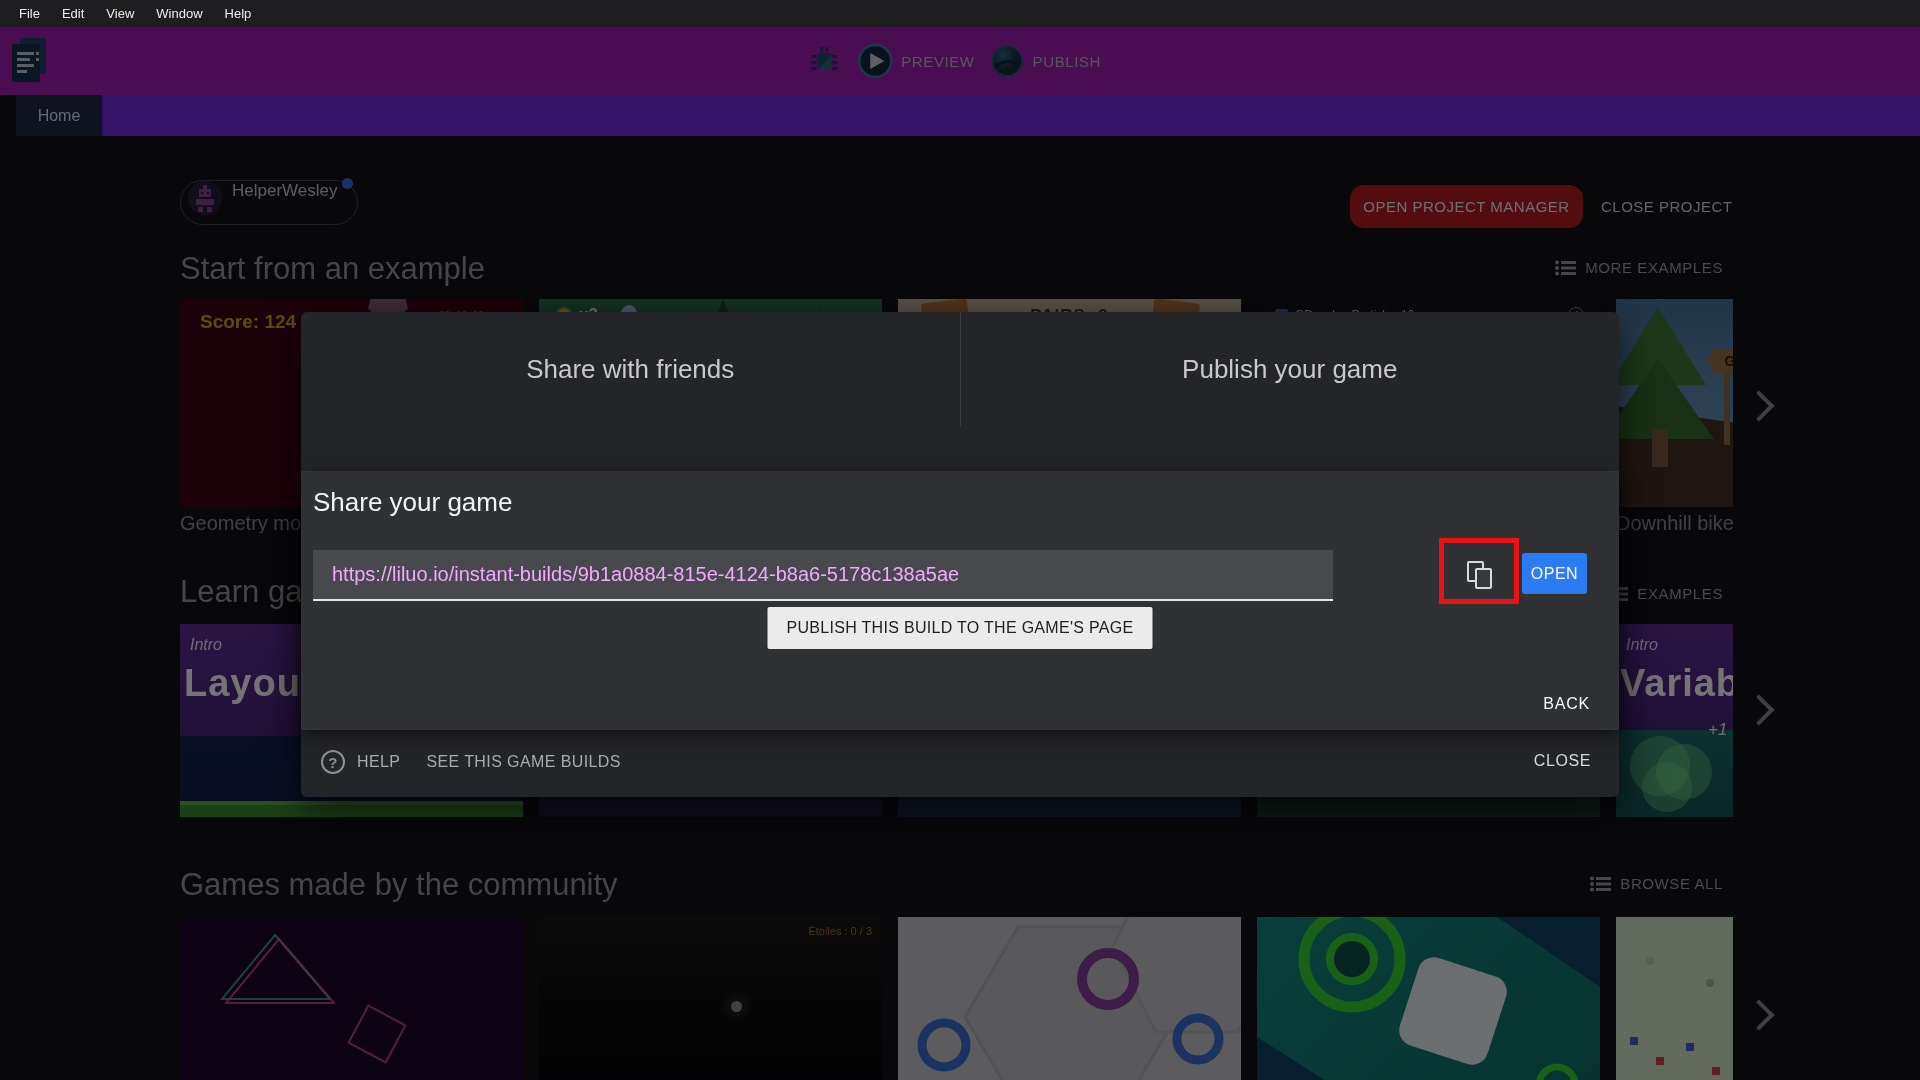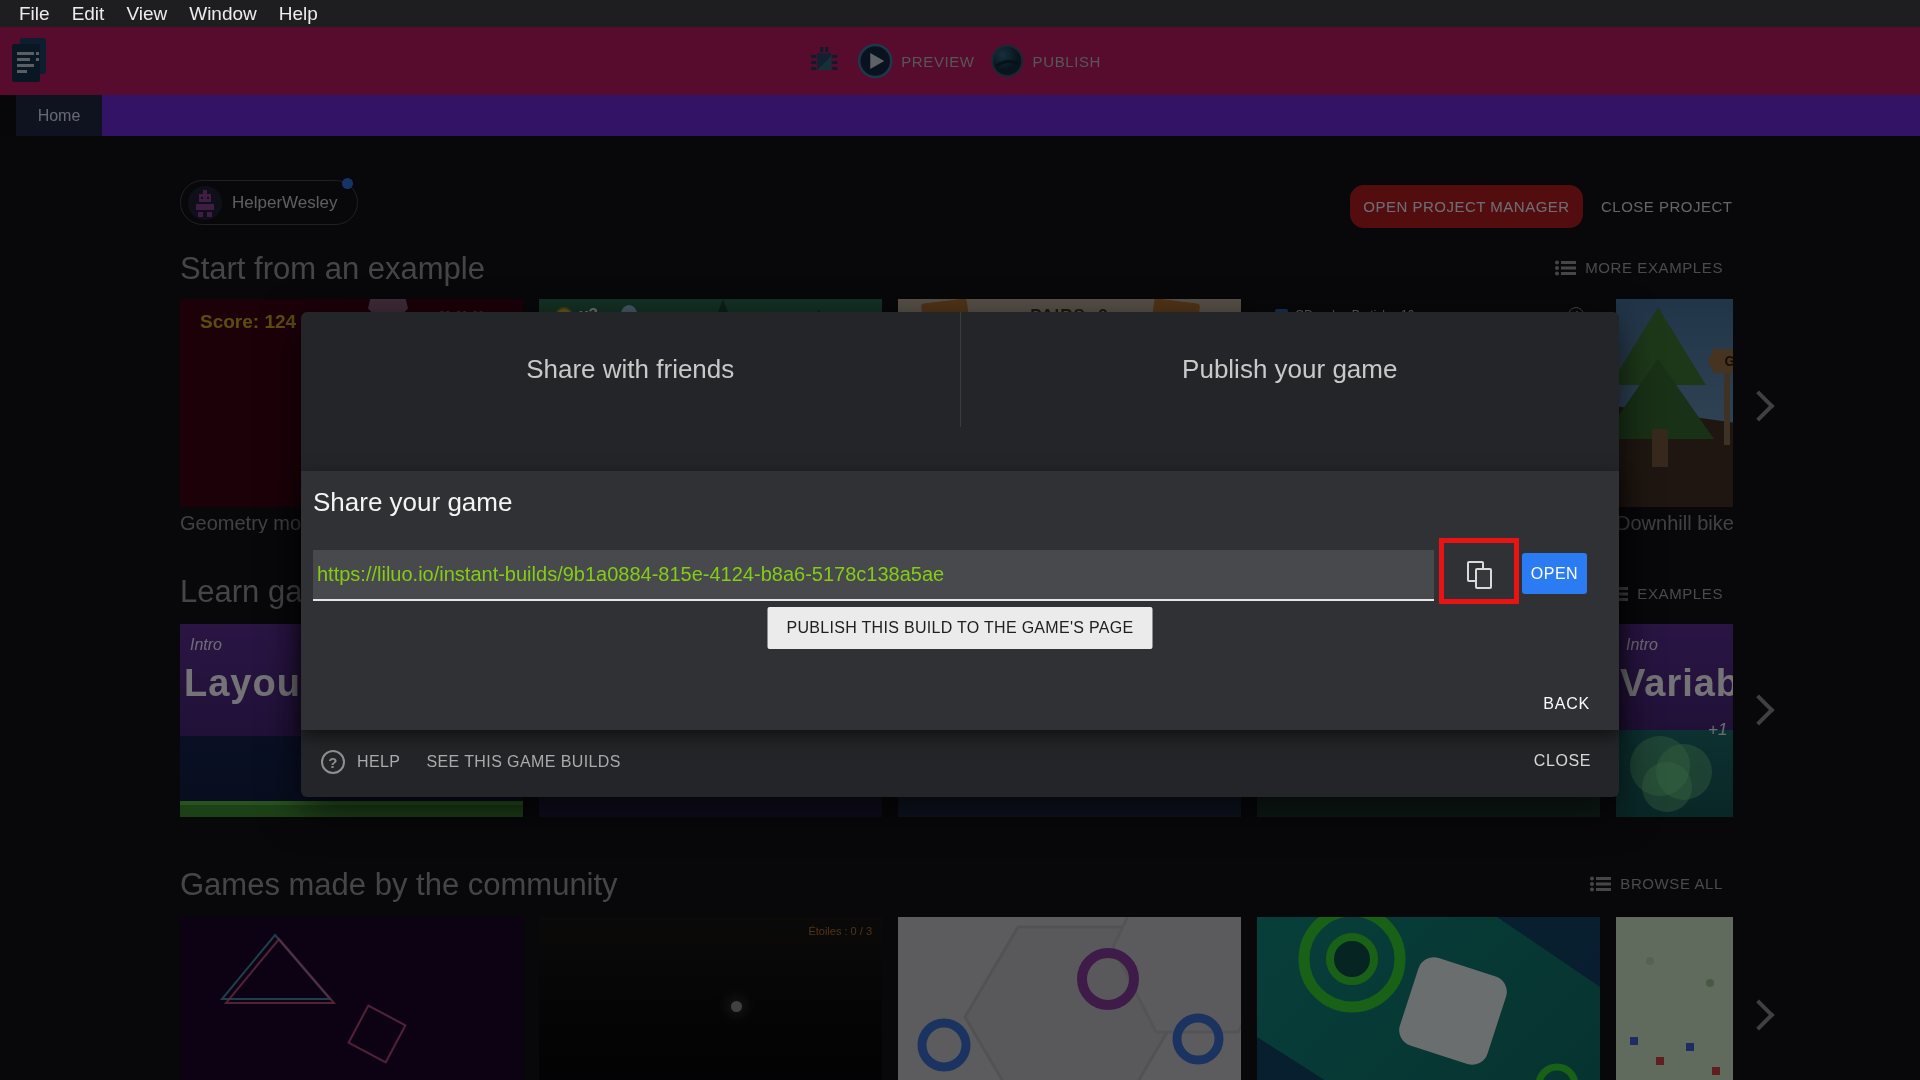--- a/index.html
+++ b/index.html
@@ -2,43 +2,43 @@
 <html><head>
 <meta charset="utf-8">
 <style>
   * { margin:0; padding:0; box-sizing:border-box; }
   html,body { width:1920px; height:1080px; overflow:hidden; background:#0f0f11;
               font-family:"Liberation Sans", sans-serif; }
 
   
   .menubar { position:absolute; left:0; top:0; width:1920px; height:27px;
              background:#1e1e21; display:flex; align-items:center; padding-left:8px; z-index:70; }
-  .menu-item { color:#ececec; font-size:19px; padding:0 11px; height:27px;
+  .menu-item { color:#ececec; font-size:13px; padding:0 11px; height:27px;
                display:flex; align-items:center; cursor:default; }
 
   
   .page { position:absolute; left:0; top:27px; width:1920px; height:1053px; }
 
-  .toolbar { position:absolute; left:0; top:0; width:1920px; height:68px; background:#be185d; }
+  .toolbar { position:absolute; left:0; top:0; width:1920px; height:68px; background:#a21caf; }
   .pm-icon { position:absolute; left:12px; top:11px; width:36px; height:46px; }
 
   .tb-center { position:absolute; left:50%; top:0; height:68px; transform:translateX(-52%);
                display:flex; align-items:center; gap:16px; }
   .tb-label { color:#bcbcbc; font-size:15px; letter-spacing:.6px; margin-left:8px; }
   .tb-btn { display:flex; align-items:center; cursor:pointer; }
 
   .tabrow { position:absolute; left:16px; top:68px; width:1920px; height:41px; background:#6d28d9; }
   .tab-home { position:absolute; left:0; top:0; width:86px; height:41px; background:#202840;
               color:#dfe6f4; font-size:16px; display:flex; align-items:center; justify-content:center; }
 
   
   .content { position:absolute; left:0; top:109px; width:1920px; height:944px; background:#101013; }
 
   .user-chip { position:absolute; left:180px; top:44px; width:178px; height:45px;
-               border:1px solid #46464a; border-radius:23px; display:flex; align-items:center;
+               border:1px solid #46464a; border-radius:23px; display:flex; align-items:flex-start;
                padding:0 16px 0 7px; gap:10px; cursor:pointer; }
   .chip-name { color:#cfcfcf; font-size:17px; }
   .chip-dot { position:absolute; right:4px; top:-3px; width:11px; height:11px; border-radius:50%;
               background:#2f6fe0; }
 
   .opm-btn { position:absolute; left:1350px; top:49px; width:233px; height:43px; background:#b91c1c;
              border:none; border-radius:14px; color:#eef2fb; font-size:15px; letter-spacing:.5px;
              font-family:inherit; cursor:pointer; }
   .closeproj-btn { position:absolute; left:1601px; top:49px; height:43px; display:flex; align-items:center;
                    color:#dcdcdc; font-size:15px; letter-spacing:.5px; cursor:pointer; }
@@ -140,23 +140,23 @@
                  display:flex; align-items:center; justify-content:center;
                  color:#8f8f8f; font-size:15px; font-weight:bold; cursor:pointer; }
   .see-builds { margin-left:14px; cursor:pointer; }
   .help-lbl { cursor:pointer; }
   .dlg-close { position:absolute; right:28px; top:440px; color:#d8d8d8; font-size:16px;
                letter-spacing:.6px; cursor:pointer; }
 
   .panel { position:absolute; left:0; top:115px; width:1318px; height:259px; background:#2f3134;
            z-index:2; box-shadow:0 6px 16px rgba(0,0,0,.55);margin-top:44px; }
   .panel-title { position:absolute; left:12px; top:16px; color:#f4f4f4; font-size:26px; font-weight:400; }
-  .url-input { position:absolute; left:12px; top:79px; width:1121px; height:51px;
+  .url-input { position:absolute; left:12px; top:79px; width:1020px; height:51px;
                background:#47494c; border:none; border-bottom:2px solid #e6e6e6;
-               color:#84cc16; font-size:20px; padding:0 4px; font-family:inherit; outline:none; }
+               color:#f0abfc; font-size:20px; padding:0 19px; font-family:inherit; outline:none; }
   .copy-btn { position:absolute; left:1152px; top:83px; width:56px; height:44px; background:transparent;
               border:none; cursor:pointer; }
   .copy-ico { position:absolute; left:12px; top:6px; width:32px; height:32px; }
   .copy-back { position:absolute; left:2px; top:1px; width:17px; height:21px;
                border:2.5px solid #dadada; border-radius:2px; }
   .copy-front { position:absolute; left:10px; top:8px; width:17px; height:21px;
                 border:2.5px solid #dadada; border-radius:2px; background:#36383b; }
   .anno-red { position:absolute; left:1138px; top:67px; width:80px; height:66px;
               border:5px solid #ea1313; z-index:5; pointer-events:none; }
   .open-btn { position:absolute; left:1221px; top:82px; width:65px; height:41px; background:#2b7bf3;

